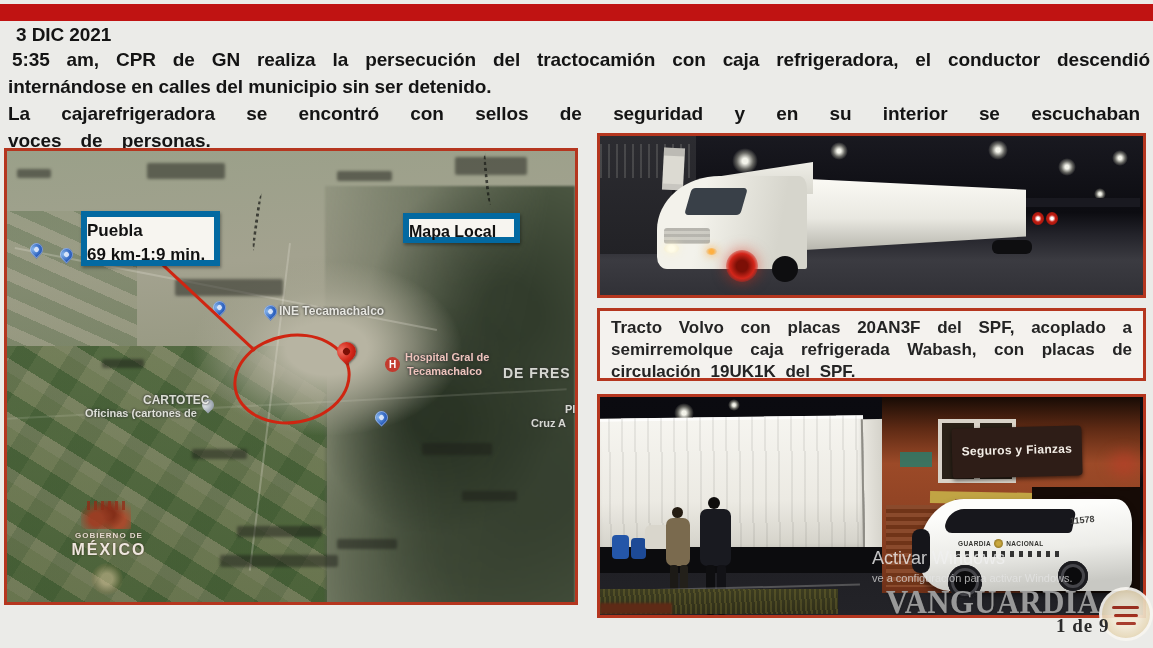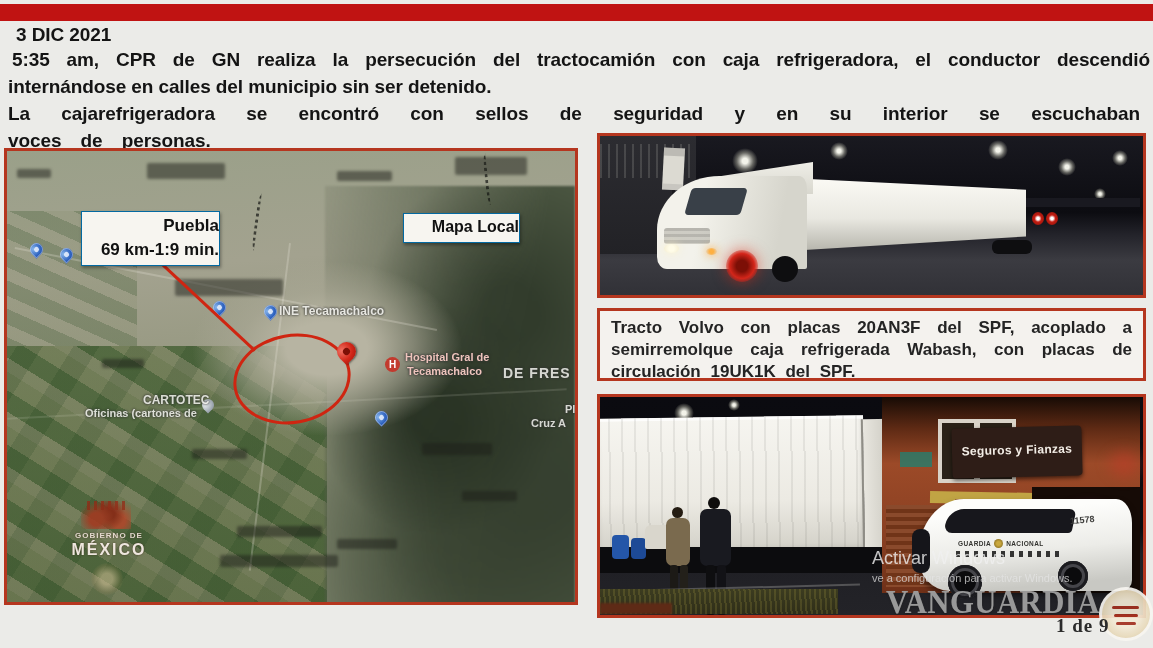--- a/index.html
+++ b/index.html
@@ -64,22 +64,22 @@
         box-shadow:1px 1px 2px rgba(0,0,0,.5);}
   .pinr::after{content:"";position:absolute;left:6px;top:6px;width:7px;height:7px;border-radius:50%;background:#7d0f06;}
   .hosp{position:absolute;width:15px;height:15px;border-radius:50%;background:#c23a2e;color:#fff;
         font-size:10px;font-weight:bold;text-align:center;line-height:15px;}
   
   .ellipse{position:absolute;left:226px;top:183px;width:112px;height:84px;border:3px solid #cf2511;
            border-radius:50%;transform:rotate(-10deg);}
   .redline{position:absolute;left:156px;top:112px;width:127px;height:3px;background:#cf2511;
            transform-origin:0 0;transform:rotate(43deg);}
   
-  .callout{position:absolute;background:#f7f5f0;border:1px solid #0369a1;box-sizing:border-box;
-           color:#111;font-weight:bold;text-align:right;box-shadow:1px 2px 3px rgba(0,0,0,.35);}
+  .callout{position:absolute;background:#f7f5f0;border:6px solid #0369a1;box-sizing:border-box;
+           color:#111;font-weight:bold;text-align:left;box-shadow:1px 2px 3px rgba(0,0,0,.35);}
   .co-puebla{left:74px;top:60px;width:139px;height:55px;font-size:17px;line-height:24px;padding-top:2px;}
   .co-local{left:396px;top:62px;width:117px;height:30px;font-size:16px;line-height:25px;}
   
   .gob-eagle{position:absolute;left:74px;top:350px;width:50px;height:28px;filter:blur(.7px);opacity:.9;
     background:
       repeating-linear-gradient(90deg,rgba(150,40,20,.8) 0 3px,transparent 3px 7px) 6px 0/38px 9px no-repeat,
       radial-gradient(circle at 30% 65%,#a33b22 16%,transparent 45%),
       radial-gradient(circle at 55% 45%,#8a2a16 20%,transparent 52%),
       radial-gradient(circle at 75% 70%,#b0492c 16%,transparent 48%);}
   .gob1{position:absolute;left:62px;top:380px;width:80px;font-size:8px;letter-spacing:1px;color:rgba(250,238,230,.85);

